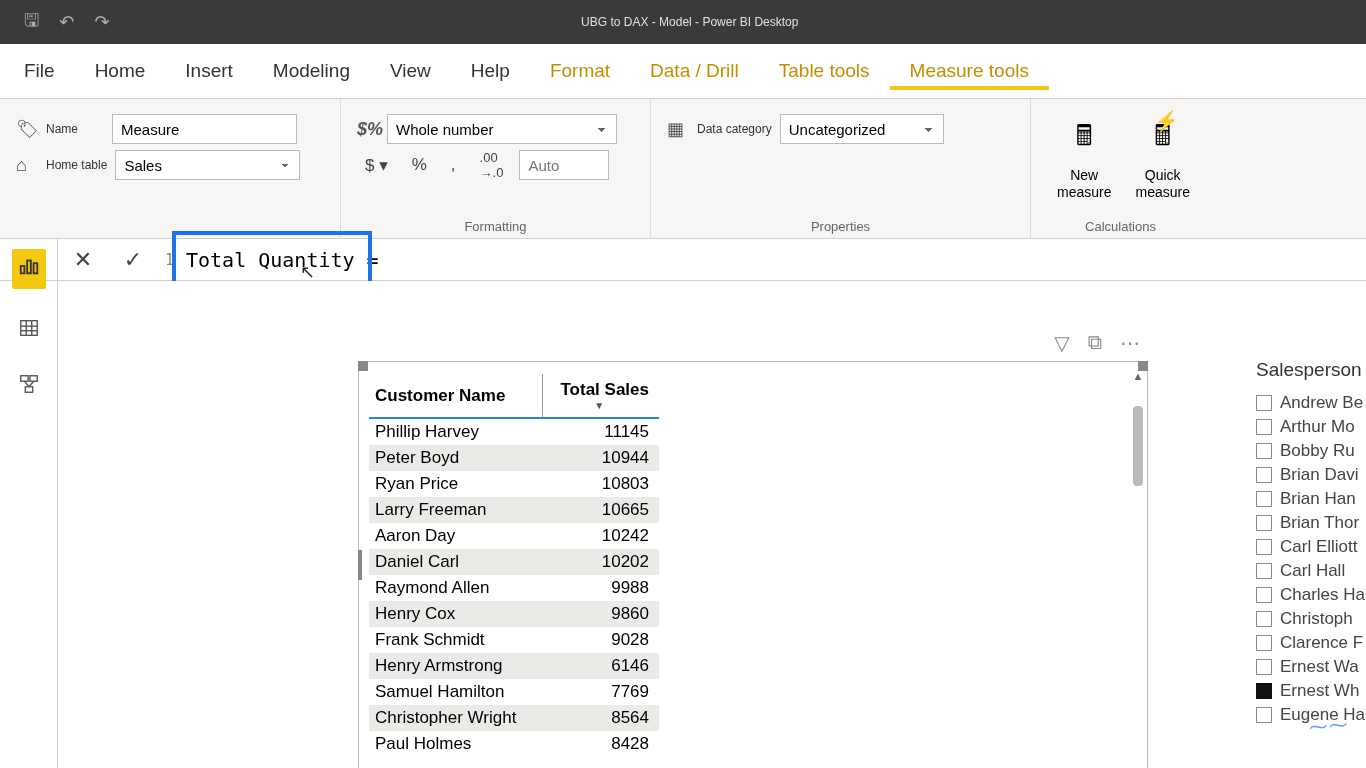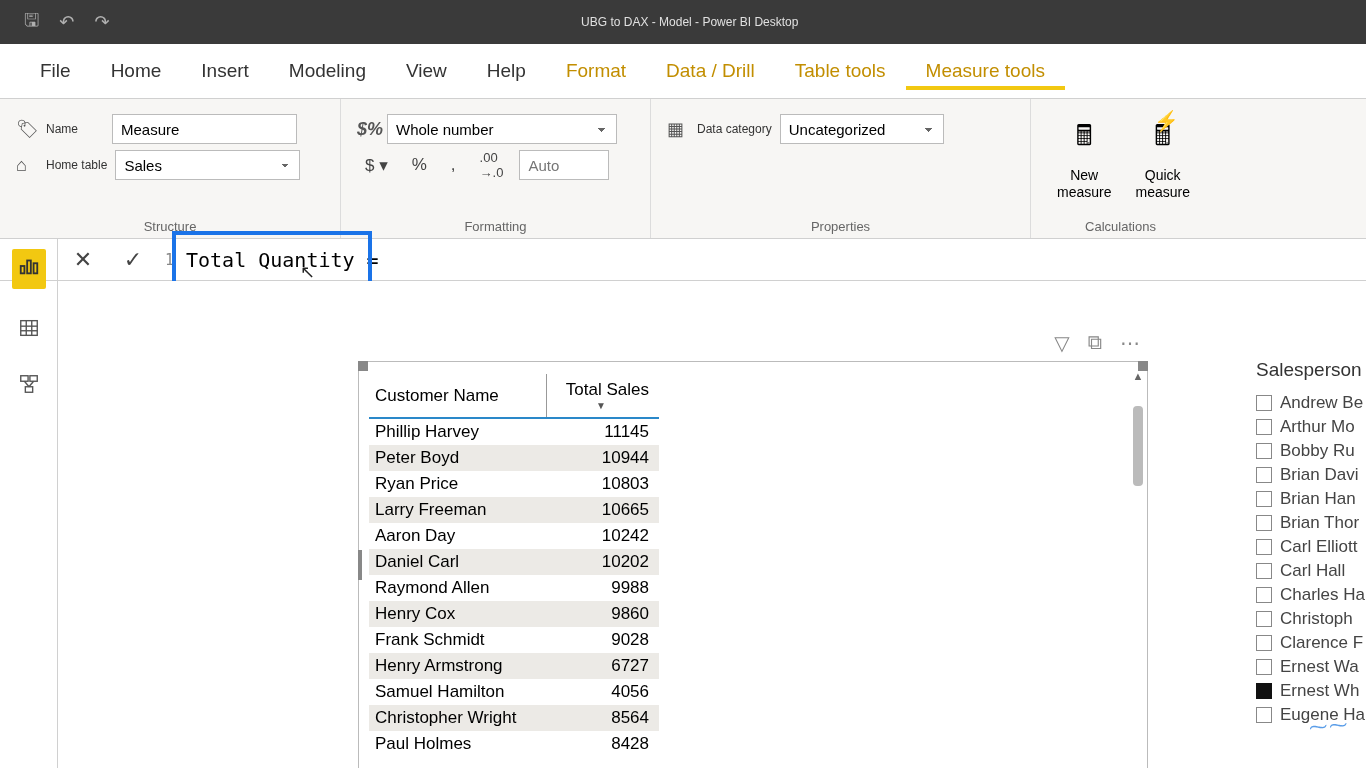--- a/index.html
+++ b/index.html
@@ -5,21 +5,21 @@
 * { box-sizing: border-box; margin: 0; padding: 0; font-family: "Segoe UI", Tahoma, sans-serif; }
 body { width: 1366px; height: 768px; overflow: hidden; background: #fff; }
 
 
 .titlebar { height: 44px; background: #3a3a3a; display: flex; align-items: center; color: #e0e0e0; }
 .titlebar .tb-icons { display: flex; gap: 20px; padding: 0 24px; align-items: center; }
 .titlebar .tb-icons span { color: #b0b0b0; font-size: 18px; }
 .titlebar .tb-title { flex: 1; text-align: center; font-size: 12px; }
 
 
-.menubar { height: 55px; background: #fff; border-bottom: 1px solid #d0d0d0; display: flex; align-items: center; padding: 0 20px; }
+.menubar { height: 55px; background: #fff; border-bottom: 1px solid #d0d0d0; display: flex; align-items: center; padding: 0 4px; }
 .menubar .mitem { padding: 8px 20px; font-size: 19px; color: #333; cursor: pointer; }
 .menubar .mitem.context { color: #c28e00; }
 .menubar .mitem.active { color: #c28e00; border-bottom: 4px solid #f2c811; padding-bottom: 4px; }
 
 
 .ribbon { height: 140px; background: #f7f6f4; border-bottom: 1px solid #d0d0d0; display: flex; }
 .rgroup { padding: 12px 16px 4px 16px; display: flex; flex-direction: column; justify-content: space-between; position: relative; }
 .rgroup + .rgroup { border-left: 1px solid #dcdcdc; }
 .rgroup .glabel { text-align: center; font-size: 13px; color: #666; padding-top: 4px; }
 .rrow { display: flex; align-items: center; gap: 8px; height: 36px; }
@@ -54,21 +54,21 @@
 .visual-toolbar { position: absolute; top: -30px; right: 8px; display: flex; gap: 18px; font-size: 20px; color: #888; }
 .visual-frame { width: 100%; height: 100%; border: 1px solid #bbb; position: relative; }
 .visual-handle { width: 10px; height: 10px; background: #888; position: absolute; }
 .h-tl { top: -1px; left: -1px; } .h-tr { top: -1px; right: -1px; }
 .h-ml { top: 50%; left: -1px; transform: translateY(-50%); width: 4px; height: 30px; }
 .visual-sb { position: absolute; right: 2px; top: 8px; bottom: 8px; width: 14px; display: flex; flex-direction: column; align-items: center; }
 .visual-sb .arr { font-size: 11px; color: #666; }
 .visual-sb .thumb { width: 10px; height: 80px; background: #bbb; margin-top: 24px; border-radius: 4px; }
 
 .data-table { width: 290px; margin: 12px 0 0 10px; border-collapse: collapse; font-size: 17px; }
-.data-table th { text-align: left; font-weight: normal; padding: 6px 10px 6px 6px; border-bottom: 2px solid #2a88c9; white-space: nowrap; }
+.data-table th { text-align: left; font-weight: bold; padding: 6px 10px 6px 6px; border-bottom: 2px solid #2a88c9; white-space: nowrap; }
 .data-table th.num { text-align: right; position: relative; }
 .data-table th .sort-arr { display: block; font-size: 10px; text-align: center; color: #555; }
 .data-table th.sep { border-left: 1px solid #999; }
 .data-table td { padding: 3px 10px 3px 6px; }
 .data-table td.num { text-align: right; }
 .data-table tbody tr:nth-child(even) td { background: #eceae6; }
 
 
 .slicer { position: absolute; top: 78px; right: -40px; width: 150px; }
 .slicer-title { font-size: 19px; color: #333; margin-bottom: 10px; }
@@ -115,21 +115,20 @@
         <input class="rinput" style="width: 185px; margin-left: 26px;" value="Measure">
       </div>
       <div class="rrow">
         <span class="ricon">⌂</span>
         <span class="rlabel">Home table</span>
         <select class="rselect" style="width:185px">
           <option>Sales</option>
         </select>
       </div>
     </div>
-    <div class="glabel">Structure</div>
   </div>
 
   <div class="rgroup" style="width:310px">
     <div>
       <div class="rrow">
         <span class="ricon" style="font-weight:bold;font-style:italic">$%</span>
         <select class="rselect" style="width:230px">
           <option>Whole number</option>
         </select>
       </div>
@@ -269,25 +268,25 @@
             <tr>
               <td>Henry Cox</td>
               <td class="num">9860</td>
             </tr>
             <tr>
               <td>Frank Schmidt</td>
               <td class="num">9028</td>
             </tr>
             <tr>
               <td>Henry Armstrong</td>
-              <td class="num">6727</td>
+              <td class="num">6146</td>
             </tr>
             <tr>
               <td>Samuel Hamilton</td>
-              <td class="num">4056</td>
+              <td class="num">7769</td>
             </tr>
             <tr>
               <td>Christopher Wright</td>
               <td class="num">8564</td>
             </tr>
             <tr>
               <td>Paul Holmes</td>
               <td class="num">8428</td>
             </tr>
           </tbody>

